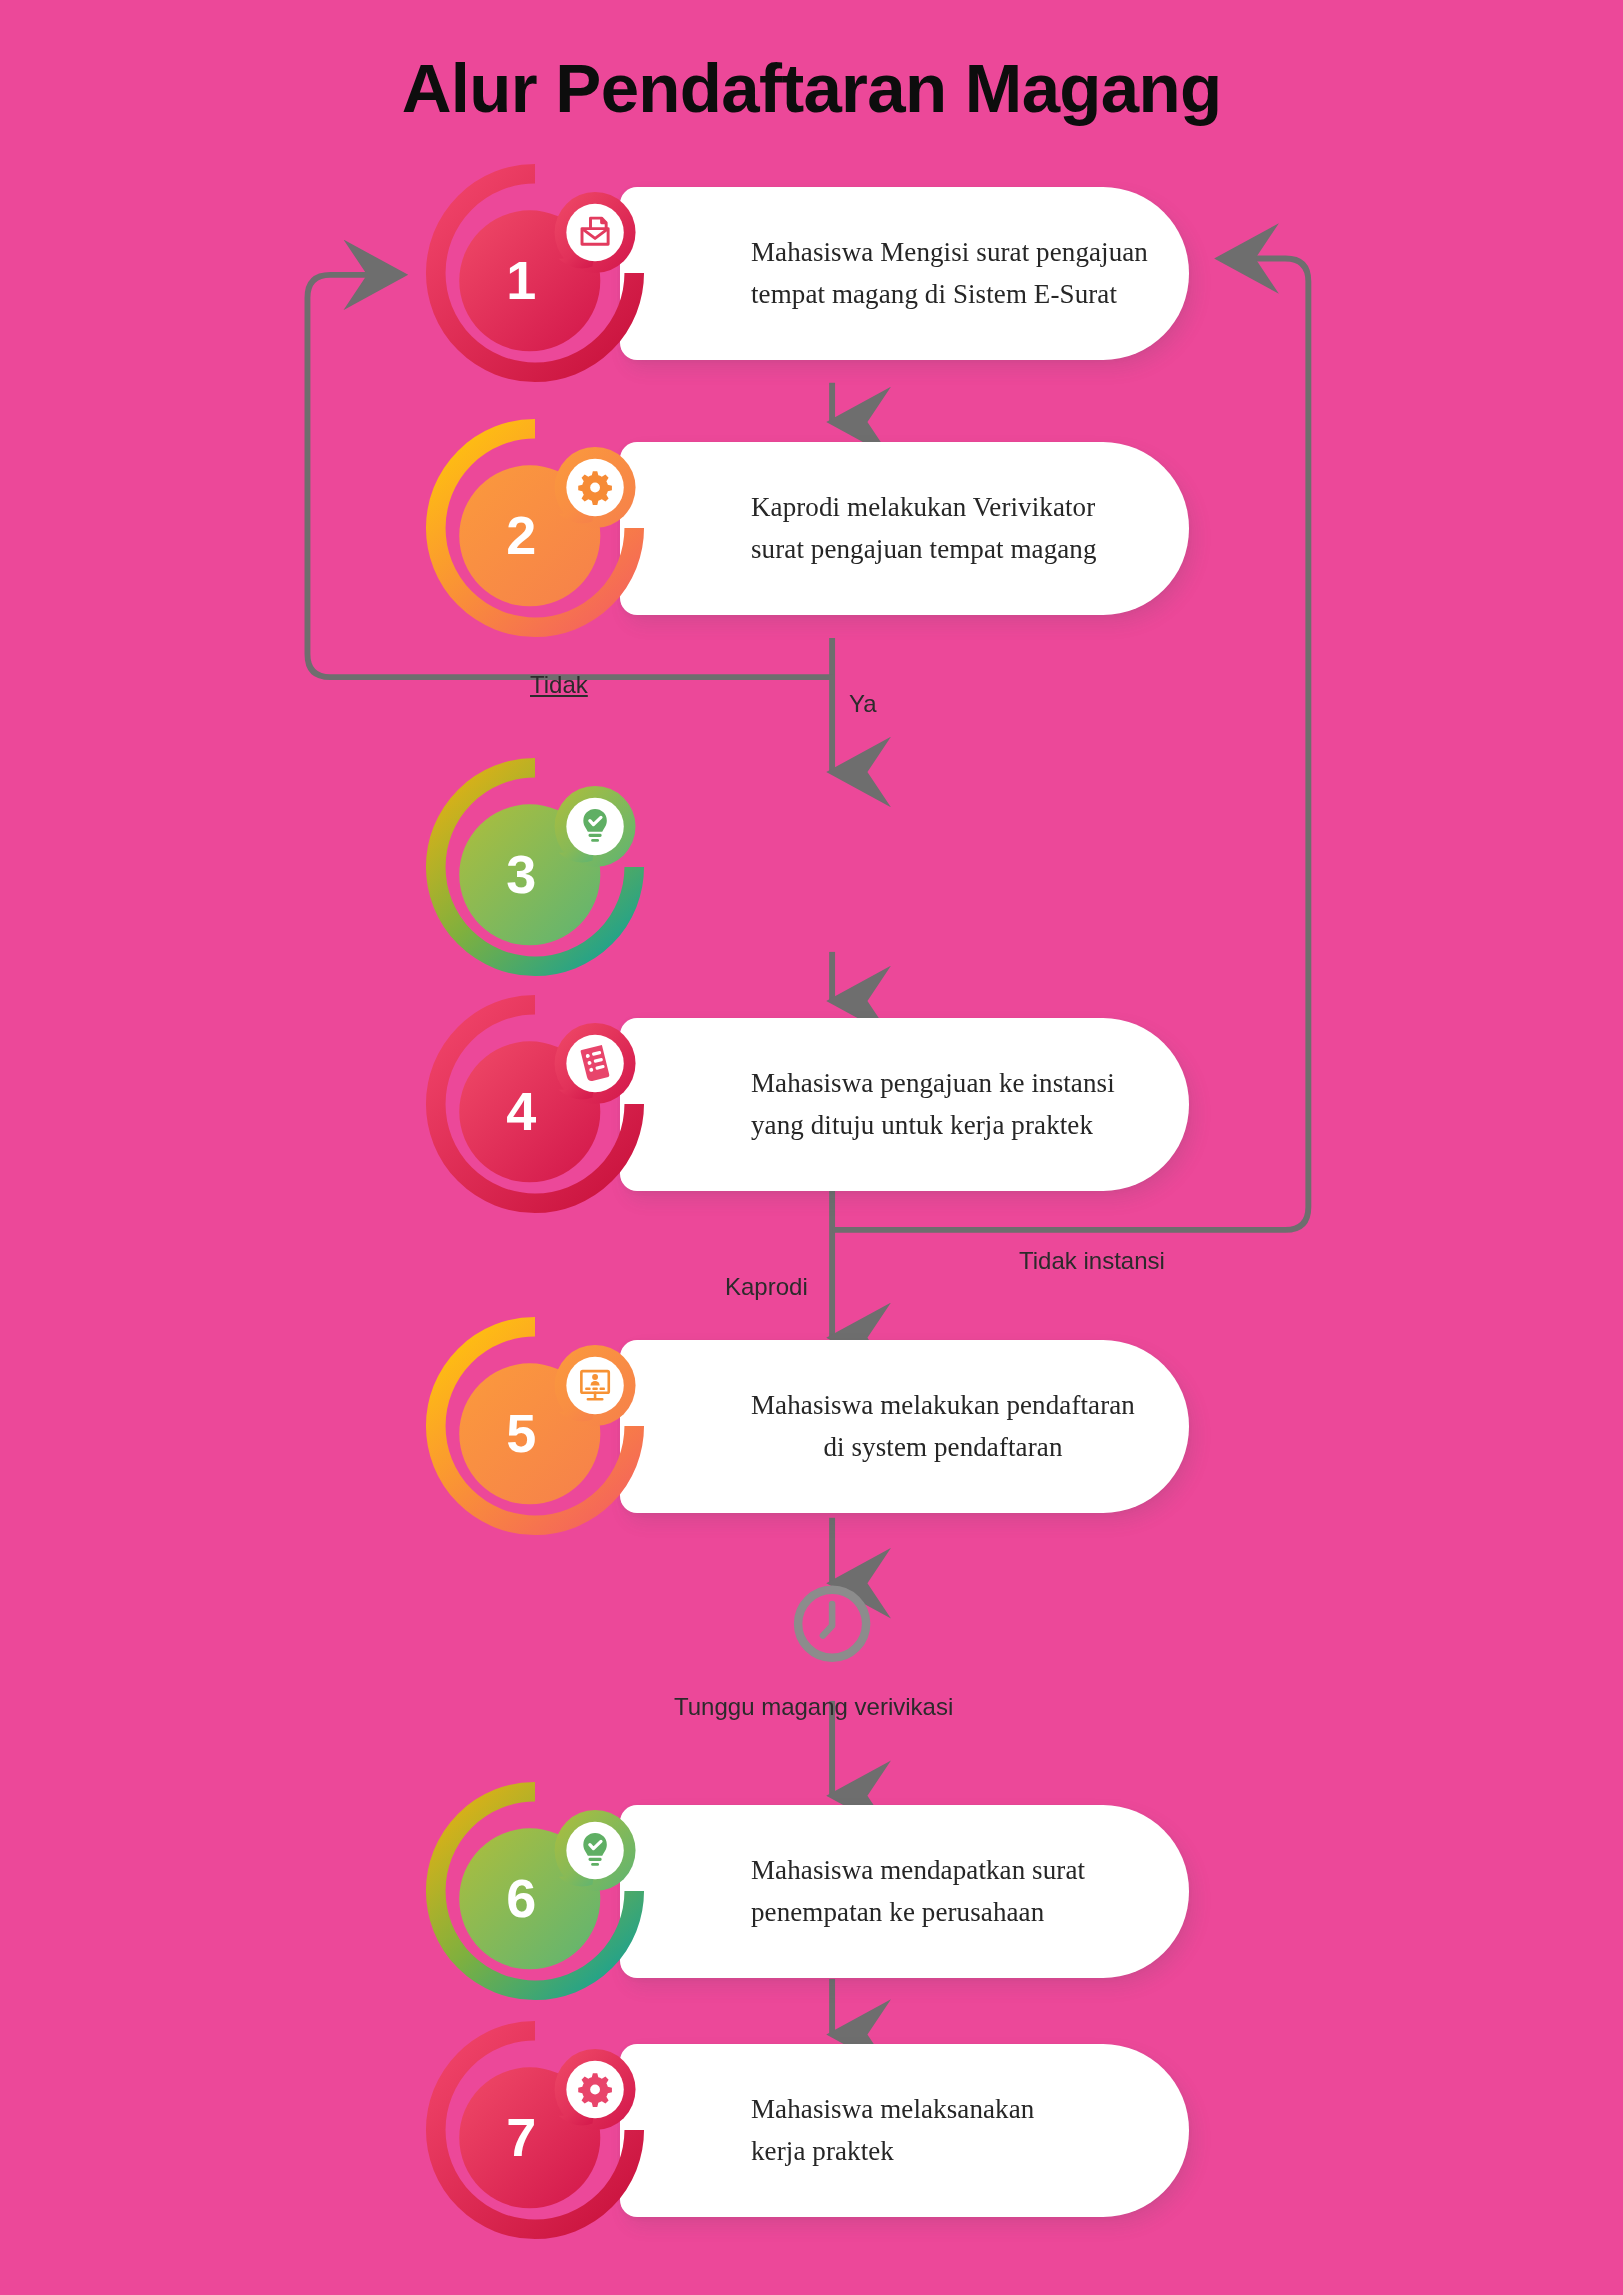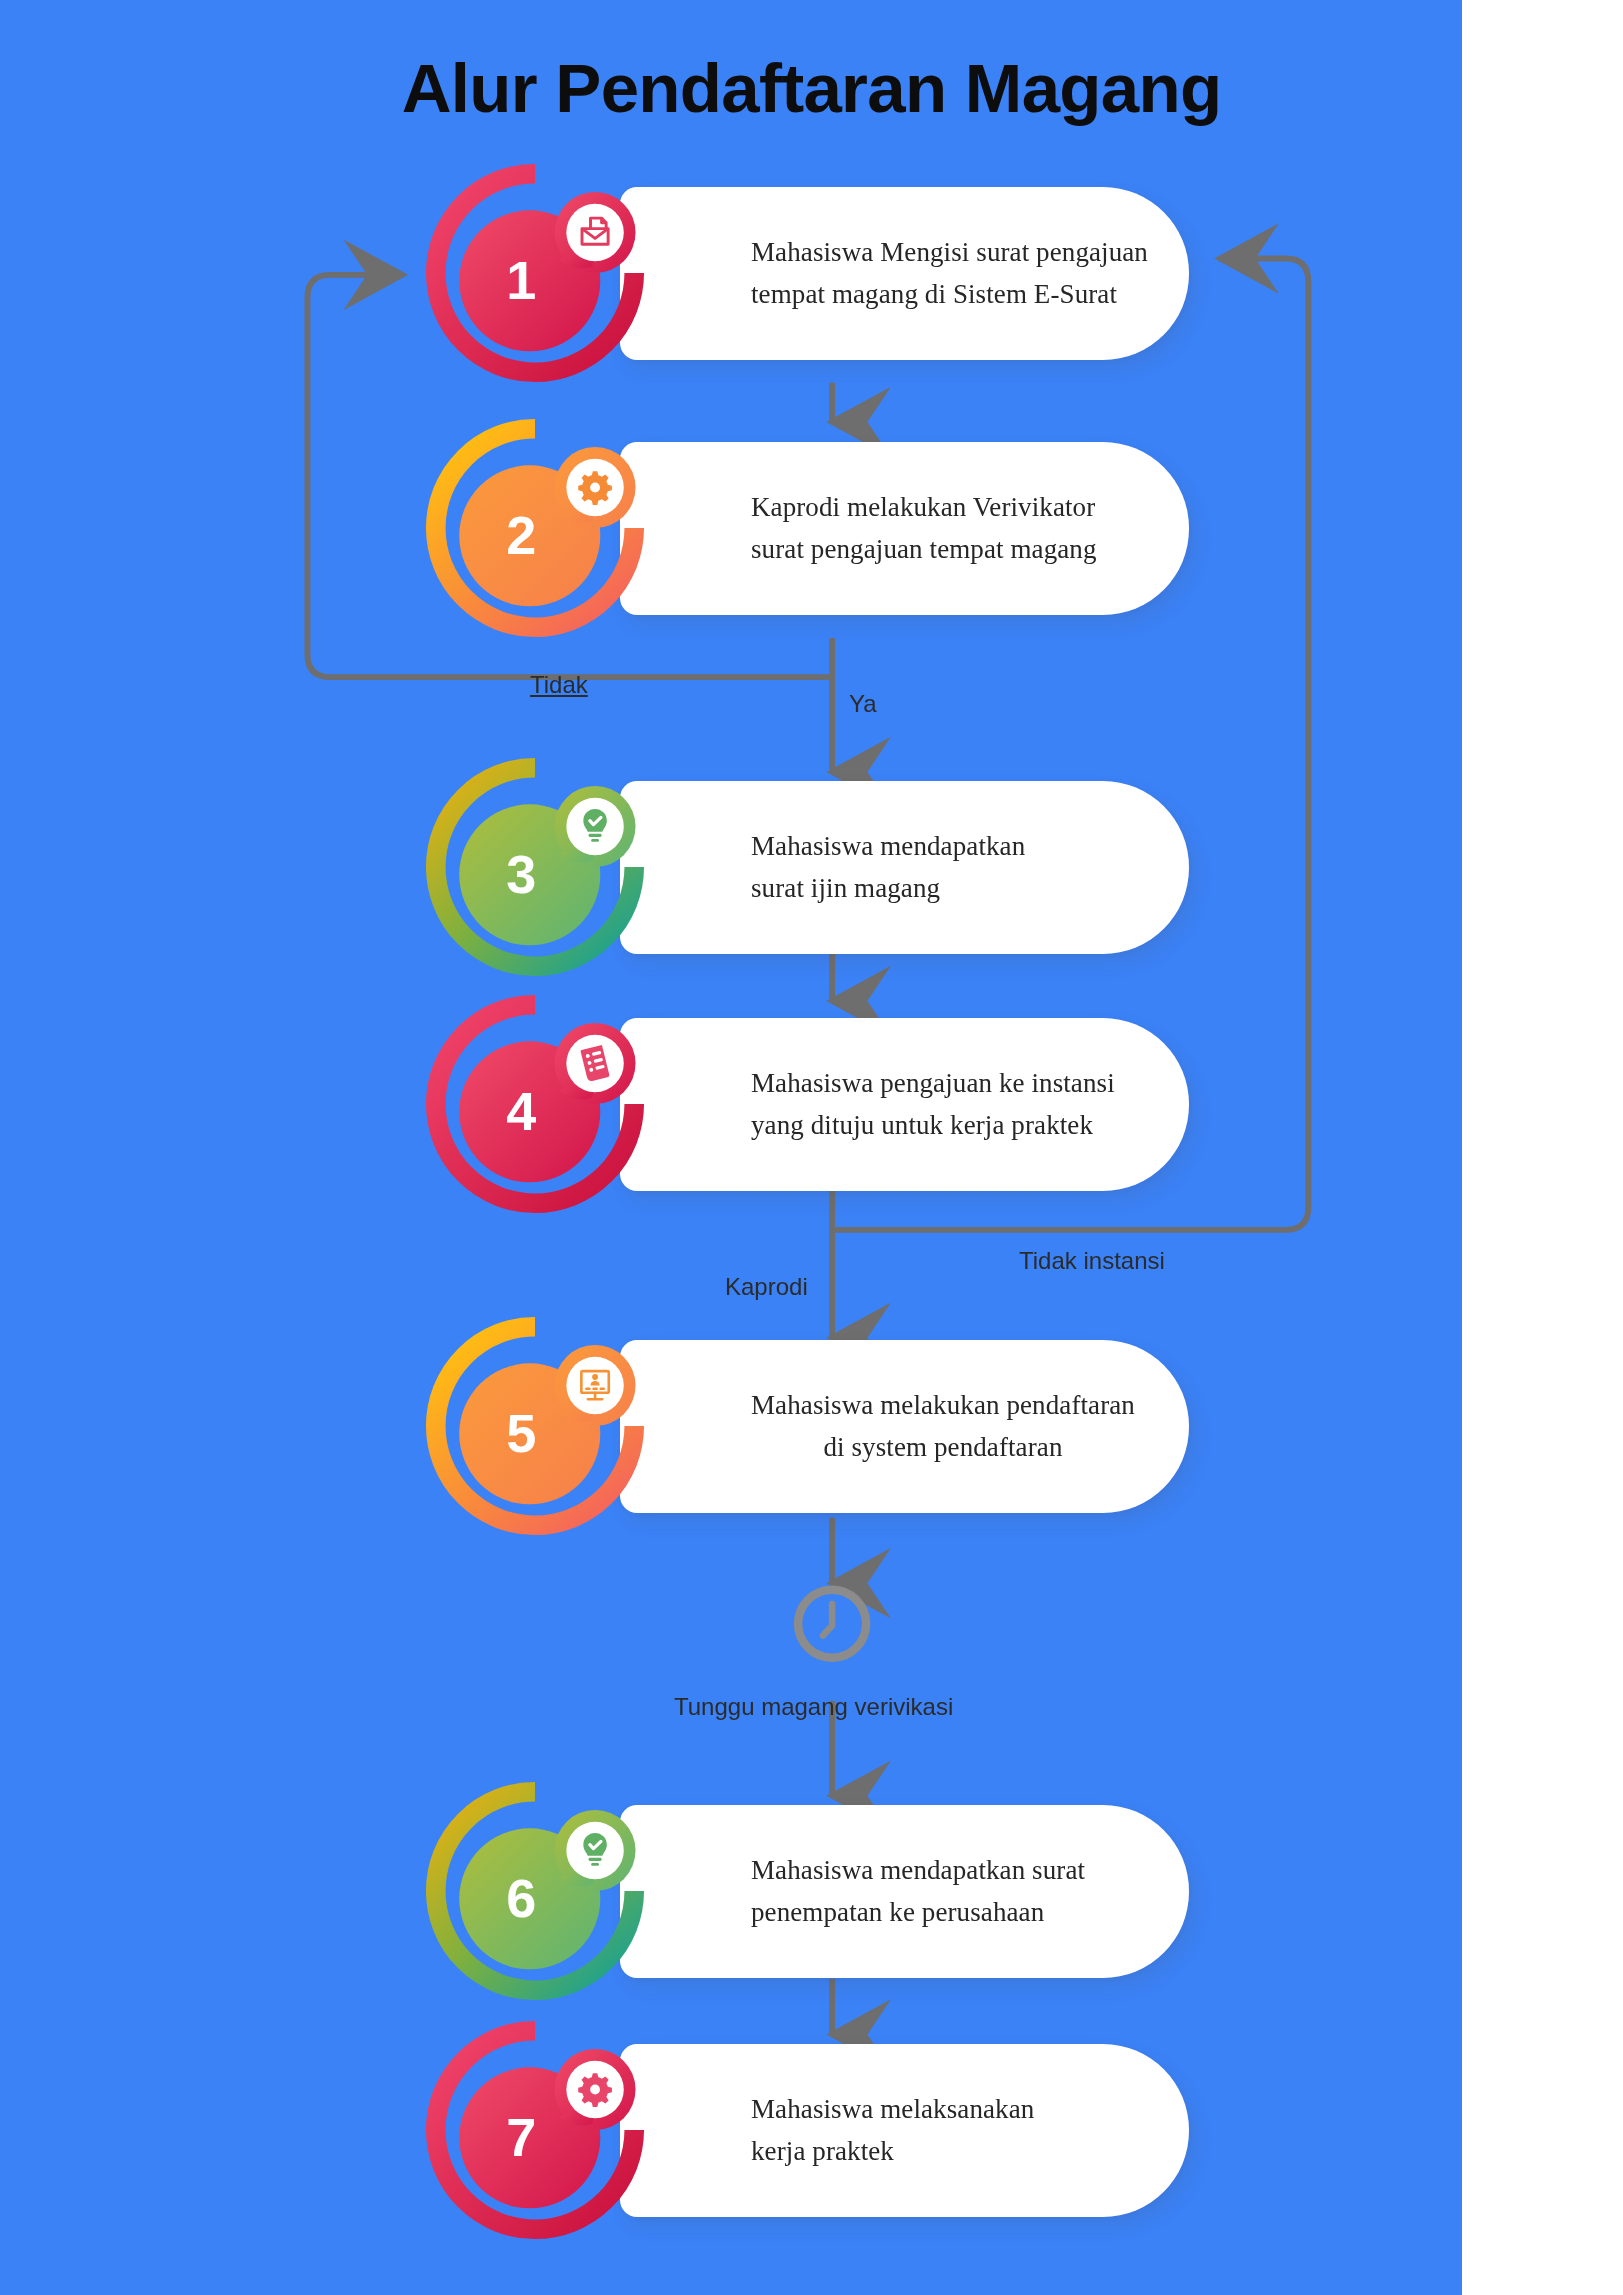--- a/index.html
+++ b/index.html
@@ -1,19 +1,19 @@
 <!DOCTYPE html>
 <html style="font-size:10.5px"><head>
 <meta charset="utf-8">
 <style>
   * { margin:0; padding:0; box-sizing:border-box; }
   html,body { width:1623px; height:2295px; background:#ffffff; }
   body { font-family:"Liberation Sans", sans-serif; -webkit-font-smoothing:antialiased; }
 
-  #page { position:relative; width:1462px; height:2295px; overflow:hidden; background:#3b82f6; }
+  #page { position:relative; width:1623px; height:2295px; overflow:hidden; background:#ec4899; }
 
   
   #title {
     position:absolute; top:49px; left:0; width:1623px;
     text-align:center;
     font-size:69px; font-weight:bold; letter-spacing:-0.7px;
     color:#0d0d0d;
   }
 
   
@@ -166,24 +166,20 @@
         <g transform="translate(262,108)" fill="#F68B35">
           <path d="M-3.4,-25 h6.8 l1.6,6.3 a19,19 0 0 1 5.3,2.2 l5.6,-3.4 4.8,4.8 -3.4,5.6 a19,19 0 0 1 2.2,5.3 l6.3,1.6 v6.8 l-6.3,1.6 a19,19 0 0 1 -2.2,5.3 l3.4,5.6 -4.8,4.8 -5.6,-3.4 a19,19 0 0 1 -5.3,2.2 l-1.6,6.3 h-6.8 l-1.6,-6.3 a19,19 0 0 1 -5.3,-2.2 l-5.6,3.4 -4.8,-4.8 3.4,-5.6 a19,19 0 0 1 -2.2,-5.3 l-6.3,-1.6 v-6.8 l6.3,-1.6 a19,19 0 0 1 2.2,-5.3 l-3.4,-5.6 4.8,-4.8 5.6,3.4 a19,19 0 0 1 5.3,-2.2 Z"></path>
           <circle cx="0" cy="0" r="7.5" fill="#ffffff"></circle>
         </g>
       </svg>
       <div class="num">2</div>
     </div>
   </div>
 
   <div class="step" style="top:756px;">
-    <div class="card">
-      <div class="card-text">Mahasiswa mendapatkan
-surat ijin magang</div>
-    </div>
     <div class="medal">
       <svg viewBox="0 0 340 340" xmlns="http://www.w3.org/2000/svg">
         <defs>
           <linearGradient id="ring3" x1="0.05" y1="0" x2="0.95" y2="1">
             <stop offset="0" stop-color="#E8B111"></stop>
               <stop offset="0.5" stop-color="#7FB03E"></stop>
               <stop offset="1" stop-color="#12A098"></stop>
           </linearGradient>
           <linearGradient id="blob3" x1="0" y1="0" x2="1" y2="1">
             <stop offset="0" stop-color="#AFBE3B"></stop>

